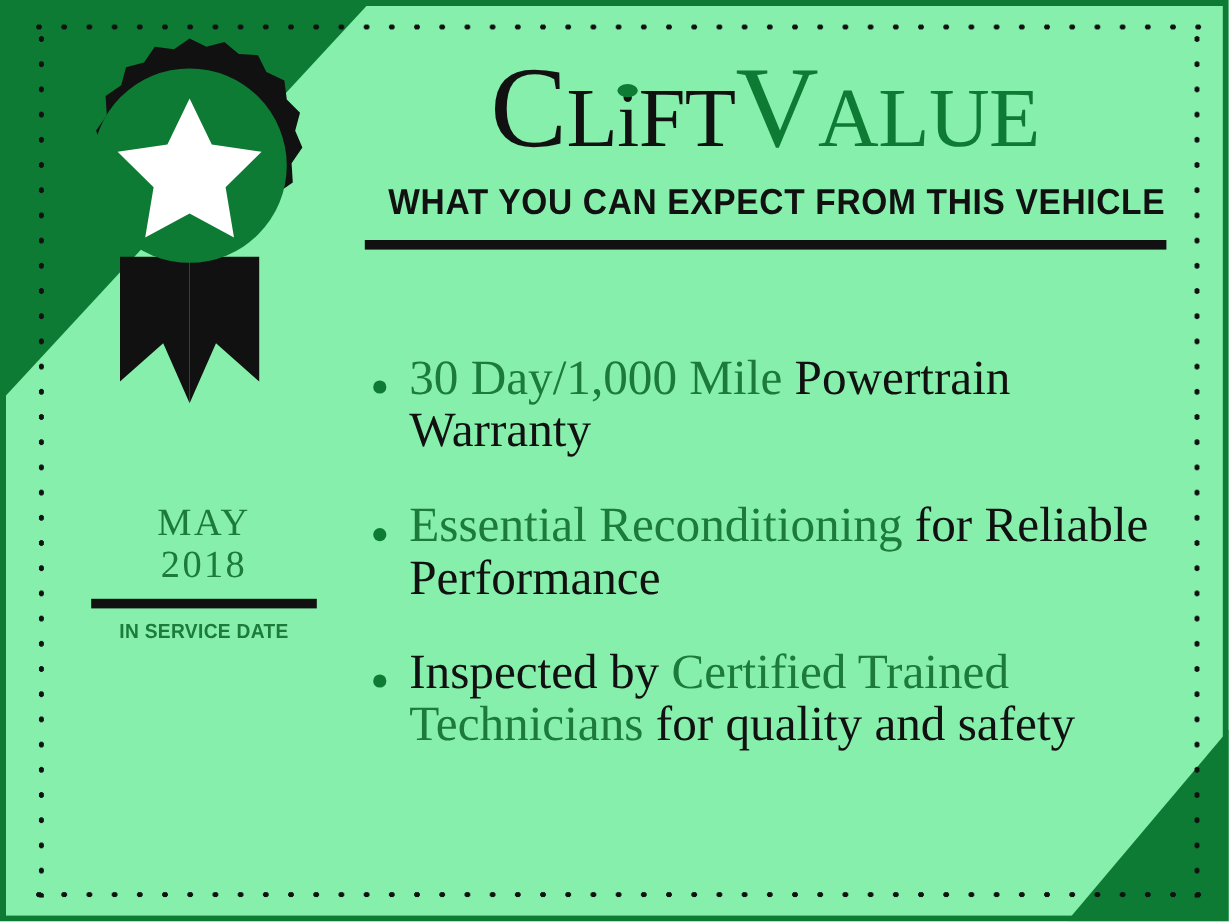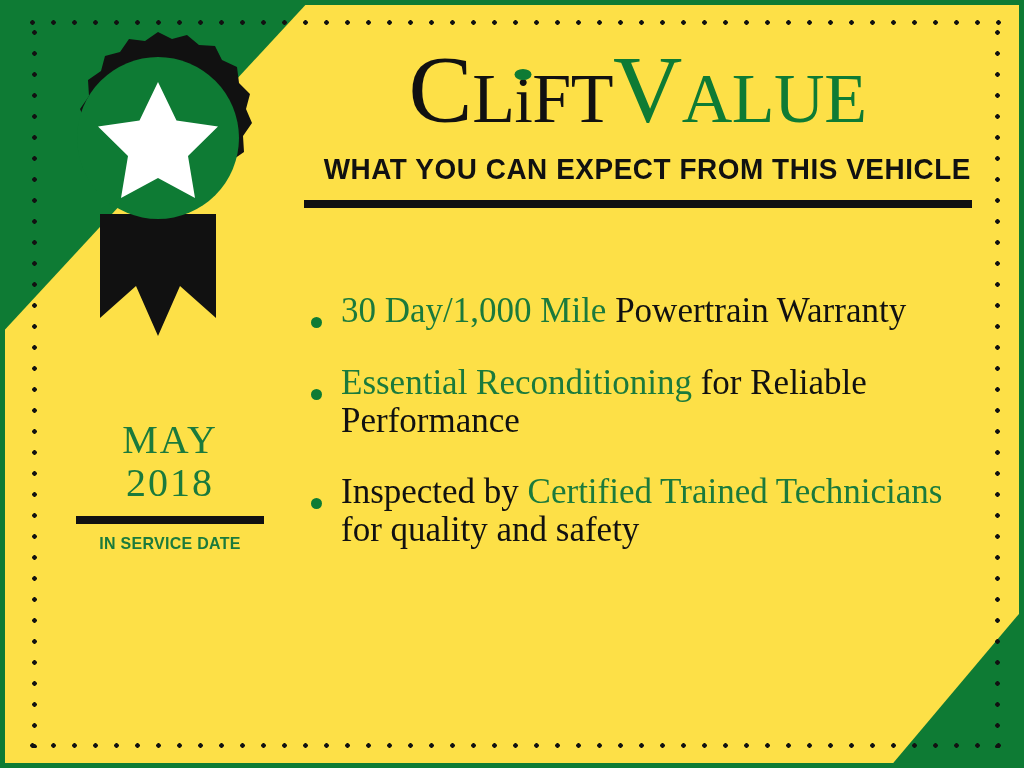--- a/index.html
+++ b/index.html
@@ -9,21 +9,21 @@
   }
   body {
     font-family: "Liberation Serif", serif;
   }
 
   .badge-card {
     position: relative;
     width: 1024px;
     height: 768px;
     overflow: hidden;
-    background: #fde047;
+    background: #86efac;
     box-sizing: border-box;
   }
 
   
   .green-frame {
     position: absolute;
     left: 0; top: 0;
     width: 1024px;
     height: 768px;
     box-sizing: border-box;
@@ -148,21 +148,21 @@
     position: absolute;
     left: 60px;
     top: 418px;
     width: 220px;
     text-align: center;
     z-index: 5;
   }
   .date-month, .date-year {
     font-family: "Liberation Serif", serif;
     color: #1b7a3c;
-    font-size: 40px;
+    font-size: 32px;
     line-height: 1.08;
     letter-spacing: 2px;
   }
   .date-rule {
     margin: 12px auto 10px auto;
     width: 188px;
     height: 8px;
     background: #111111;
   }
   .date-label {
@@ -190,21 +190,21 @@
   .bullet-dot {
     flex: 0 0 auto;
     width: 11px;
     height: 11px;
     border-radius: 50%;
     background: #0e7b34;
     margin: 25px 19px 0 3px;
   }
   .bullet-text {
     font-family: "Liberation Serif", serif;
-    font-size: 35px;
+    font-size: 41px;
     line-height: 1.08;
     color: #111111;
     letter-spacing: 0px;
   }
   .bullet-text .green { color: #1b7a3c; }
   .bullet-text .dark  { color: #111111; }
 </style>
 </head>
 <body>
 

